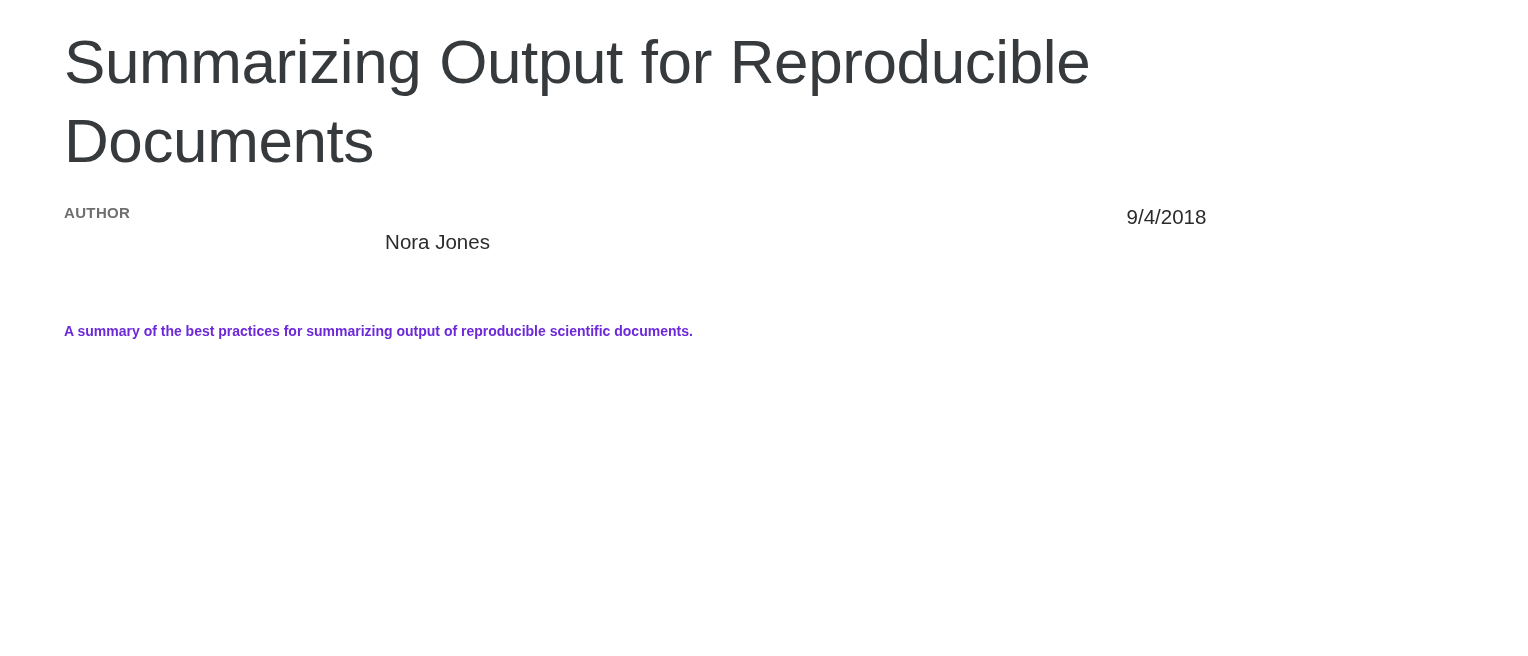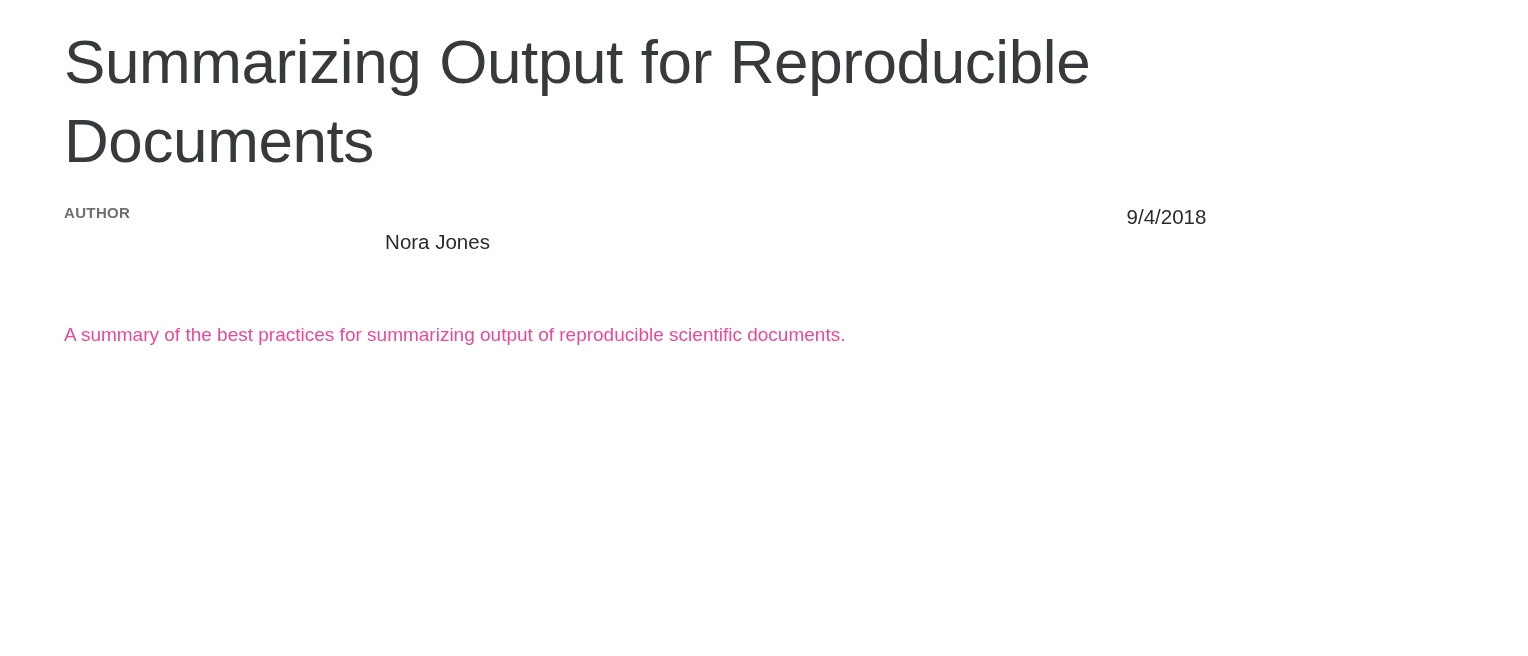--- a/index.html
+++ b/index.html
@@ -68,24 +68,24 @@
     margin: 0;
     text-align: center;
   }
   .meta-spacer {
     height: 0;
   }
 
   
   .abstract {
     margin-top: 25px;
-    font-size: 19px;
-    font-weight: 400;
+    font-size: 14px;
+    font-weight: 700;
     line-height: 1.5;
-    color: #ec4899;
+    color: #6d28d9;
     max-width: 1310px;
   }
 </style>
 </head>
 <body>
 
 <div class="page">
 
   <header class="title-block-header">
 

